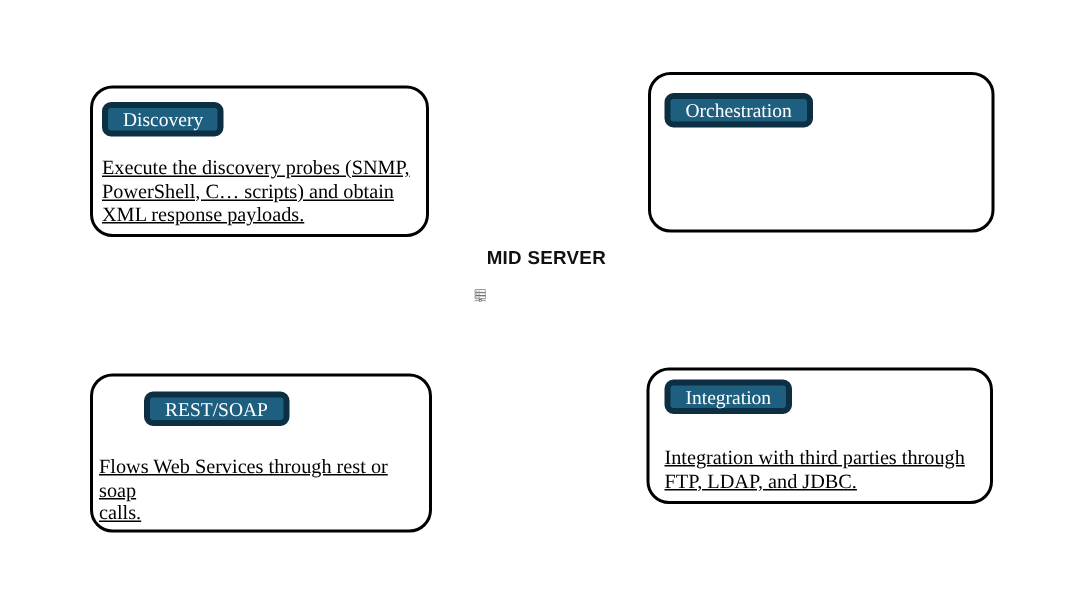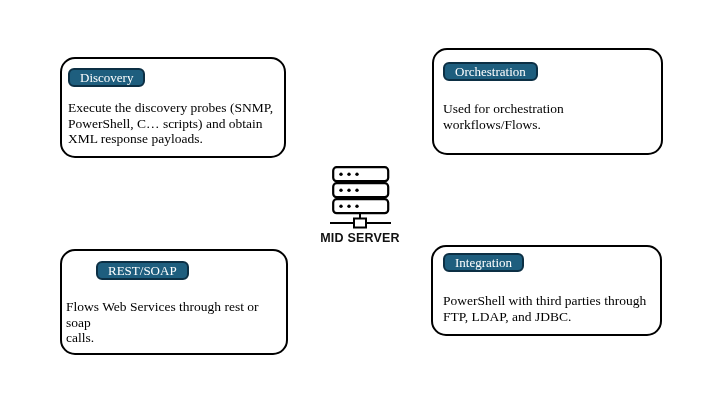--- a/index.html
+++ b/index.html
@@ -16,52 +16,52 @@
     position: absolute;
     box-sizing: border-box;
     background: #fff;
     border: 2px solid #000;
     border-radius: 15px;
   }
   .badge {
     display: inline-block;
     background: #1E5E7E;
     color: #fff;
-    border: 2px solid #000000;
+    border: 4px solid #000000;
     border-radius: 6px;
     padding: 0 10px;
     font-size: 13px;
     line-height: 15px;
     font-family: "Liberation Serif", serif;
   }
   .card-body {
     font-size: 13.5px;
     line-height: 15.5px;
     color: #000;
     white-space: pre-line;
     font-family: "Liberation Serif", serif;
+    text-decoration: underline;
   }
   
   .card-discovery     { left: 60px;  top: 57px;  width: 226px; height: 101px; padding: 9px 8px 0 6px; }
   .card-discovery .card-body     { margin-top: 13px; }
   .card-orchestration { left: 432px; top: 48px;  width: 231px; height: 107px; padding: 12px 8px 16px 9px; }
   .card-orchestration .card-body { margin-top: 20px; }
   .card-rest-soap     { left: 60px;  top: 249px; width: 228px; height: 106px; padding: 10px 8px 0 4px; }
   .card-rest-soap .card-body     { margin-top: 19px; }
   .card-integration   { left: 431px; top: 245px; width: 231px; height: 91px; padding: 6px 8px 0 10px; }
   .card-integration .card-body   { margin-top: 21px; }
 
   .server-group {
     position: absolute;
     left: 316px;
     top: 164px;
     width: 88px;
     display: flex;
-    flex-direction: column;
-    align-items: center;
+    flex-direction: row;
   }
   .server-group svg { display: block; }
   .server-label {
     margin-top: 1px;
     font-family: "Liberation Sans", sans-serif;
     font-weight: bold;
     font-size: 12.5px;
     letter-spacing: 0.2px;
     color: #111;
     white-space: nowrap;
@@ -74,33 +74,31 @@
 
   <div class="card card-discovery">
     <span class="badge" style="background: rgb(30, 94, 126); border-color: rgb(12, 47, 68);">Discovery</span>
     <div class="card-body">Execute the discovery probes (SNMP,
 PowerShell, C… scripts) and obtain
 XML response payloads.</div>
   </div>
 
   <div class="card card-orchestration">
     <span class="badge" style="background: rgb(30, 94, 126); border-color: rgb(12, 47, 68);">Orchestration</span>
-    <div class="card-body">Used for orchestration
-workflows/Flows.</div>
   </div>
 
   <div class="card card-rest-soap">
     <span class="badge" style="background: rgb(30, 94, 126); border-color: rgb(12, 47, 68); margin-left: 30px;">REST/SOAP</span>
     <div class="card-body">Flows Web Services through rest or soap
 calls.</div>
   </div>
 
   <div class="card card-integration">
     <span class="badge" style="background: rgb(30, 94, 126); border-color: rgb(12, 47, 68);">Integration</span>
-    <div class="card-body">PowerShell with third parties through
+    <div class="card-body">Integration with third parties through
 FTP, LDAP, and JDBC.</div>
   </div>
 
   <div class="server-group">
     <svg width="64" height="66" viewBox="0 0 64 66" fill="none" stroke="#000">
 
       <line x1="2" y1="59" x2="63" y2="59" stroke-width="2"></line>
 
       <line x1="32" y1="50" x2="32" y2="56" stroke-width="2"></line>
 

